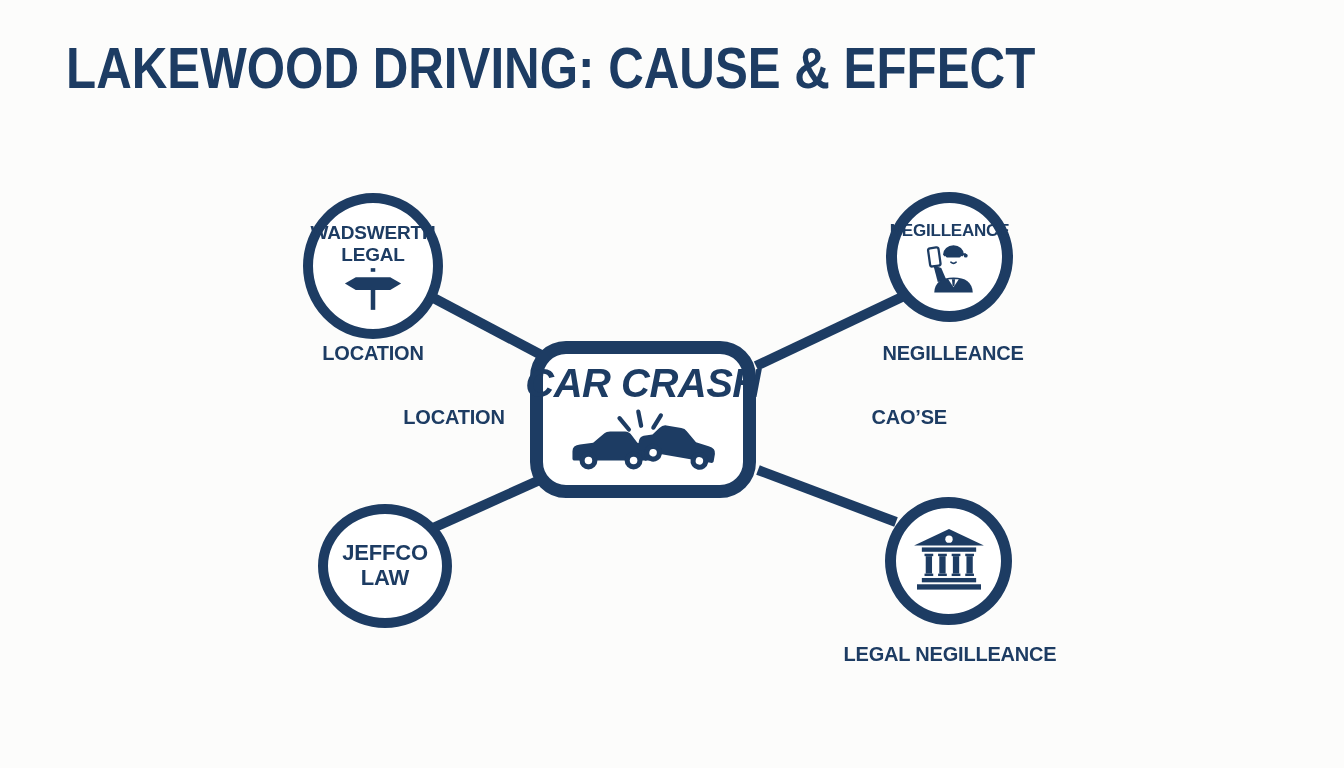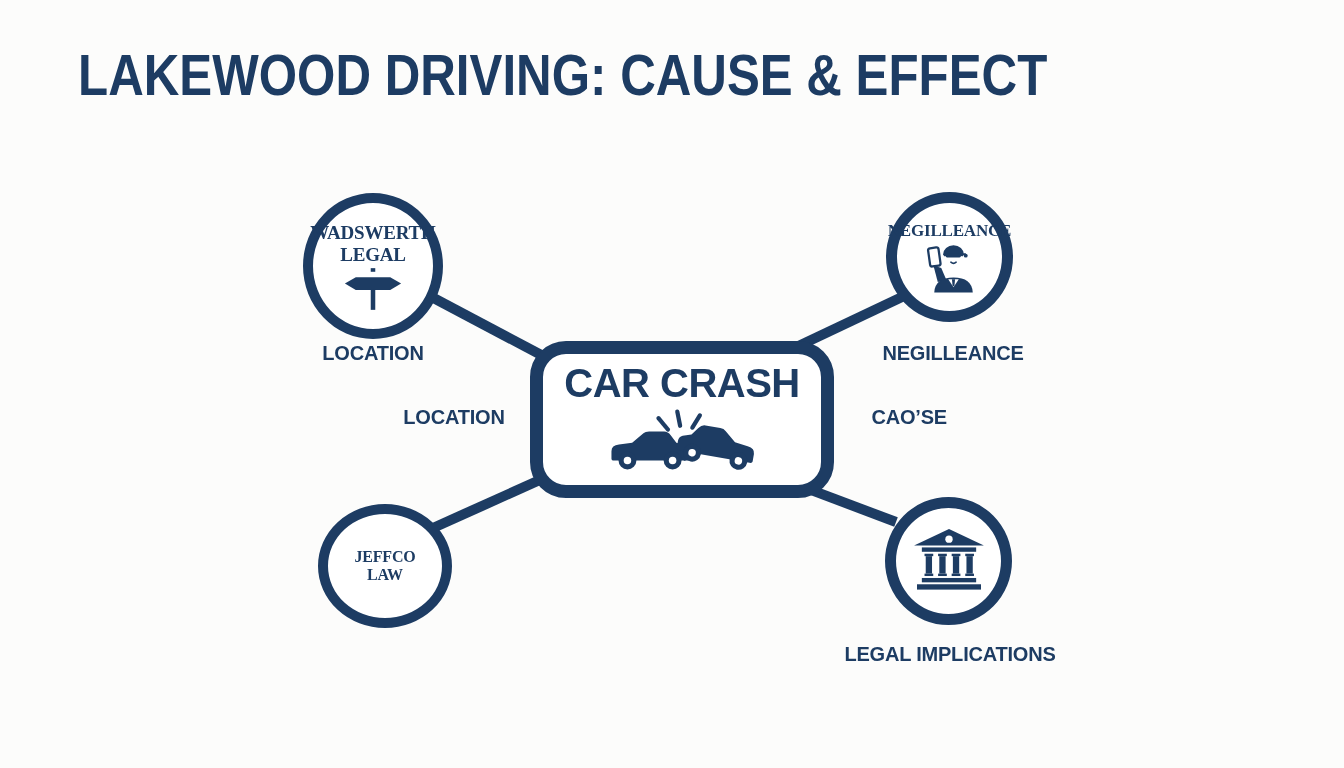--- a/index.html
+++ b/index.html
@@ -5,27 +5,26 @@
   * { margin: 0; padding: 0; box-sizing: border-box; }
   html, body { width: 1344px; height: 768px; overflow: hidden; }
   body {
     position: relative;
     background: #fcfcfb;
     font-family: "Liberation Sans", "DejaVu Sans", sans-serif;
     color: #1d3c63;
   }
   .title {
     position: absolute;
-    left: 0; top: 42px; width: 1096px;
+    left: 0; top: 35px; width: 1096px;
     text-align: center;
     font-size: 56px;
     font-weight: 700;
     letter-spacing: 0px;
     white-space: nowrap;
-    padding-left: 12px;
   }
   .title .cond {
     display: inline-block;
     transform: scaleX(0.88) scaleY(1.04);
     transform-origin: center;
   }
   svg.connectors {
     position: absolute;
     left: 0; top: 0;
     z-index: 1;
@@ -39,35 +38,35 @@
     display: flex;
     flex-direction: column;
     align-items: center;
     justify-content: center;
     text-align: center;
   }
   .node-text {
     font-weight: 700;
     line-height: 1.12;
     letter-spacing: -0.2px;
-    font-family: Liberation Serif, serif;
   }
   .center-box {
     position: absolute;
     left: 530px; top: 341px;
-    width: 304px; height: 157px;
+    width: 226px; height: 157px;
     z-index: 2;
     background: #ffffff;
     border: 13px solid #1d3c63;
     border-radius: 36px;
     display: flex;
     flex-direction: column;
     align-items: center;
     justify-content: flex-start;
     padding-top: 8px;
+    font-style: italic;
   }
   .center-title {
     font-size: 40px;
     font-weight: 700;
     letter-spacing: -0.5px;
     line-height: 1.05;
     white-space: nowrap;
   }
   .caption {
     position: absolute;
@@ -149,21 +148,21 @@
       <circle cx="140" cy="58" r="9.5" fill="#1d3c63"></circle>
       <circle cx="140" cy="58" r="4" fill="#ffffff"></circle>
     </g>
   </svg>
 </div>
 
 <div class="caption" style="left:354px; top:406px; width:200px;">LOCATION</div>
 <div class="caption" style="left:747px; top:406px; width:200px;text-align:right;">CAO’SE</div>
 
 <div class="node-circle" style="left:318px; top:504px; width:134px; height:124px;">
-  <div class="node-text" style="font-size:16px;">
+  <div class="node-text" style="font-size:22px;">
     <div>JEFFCO</div>
     <div>LAW</div>
   </div>
 </div>
 
 <div class="node-circle" style="left:885px; top:497px; width:127px; height:128px; border-width:11px;">
   <svg class="icon-block" width="74" height="64" viewBox="0 0 76 66">
     <polygon points="38,0 74,17 2,17" fill="#1d3c63"></polygon>
     <circle cx="38" cy="10.5" r="3.8" fill="#ffffff"></circle>
     <rect x="10" y="19" width="56" height="4.5" fill="#1d3c63"></rect>
@@ -176,13 +175,13 @@
     <rect x="42" y="28" width="6.5" height="18" fill="#1d3c63"></rect>
     <rect x="56" y="28" width="6.5" height="18" fill="#1d3c63"></rect>
     <rect x="12.75" y="46" width="9" height="2.5" fill="#1d3c63"></rect>
     <rect x="26.75" y="46" width="9" height="2.5" fill="#1d3c63"></rect>
     <rect x="40.75" y="46" width="9" height="2.5" fill="#1d3c63"></rect>
     <rect x="54.75" y="46" width="9" height="2.5" fill="#1d3c63"></rect>
     <rect x="10" y="50.5" width="56" height="4.5" fill="#1d3c63"></rect>
     <rect x="5" y="57" width="66" height="5.5" fill="#1d3c63"></rect>
   </svg>
 </div>
-<div class="caption" style="left:820px; top:643px; width:260px;">LEGAL IMPLICATIONS</div>
+<div class="caption" style="left:820px; top:643px; width:260px;">LEGAL NEGILLEANCE</div>
 
 </body></html>

